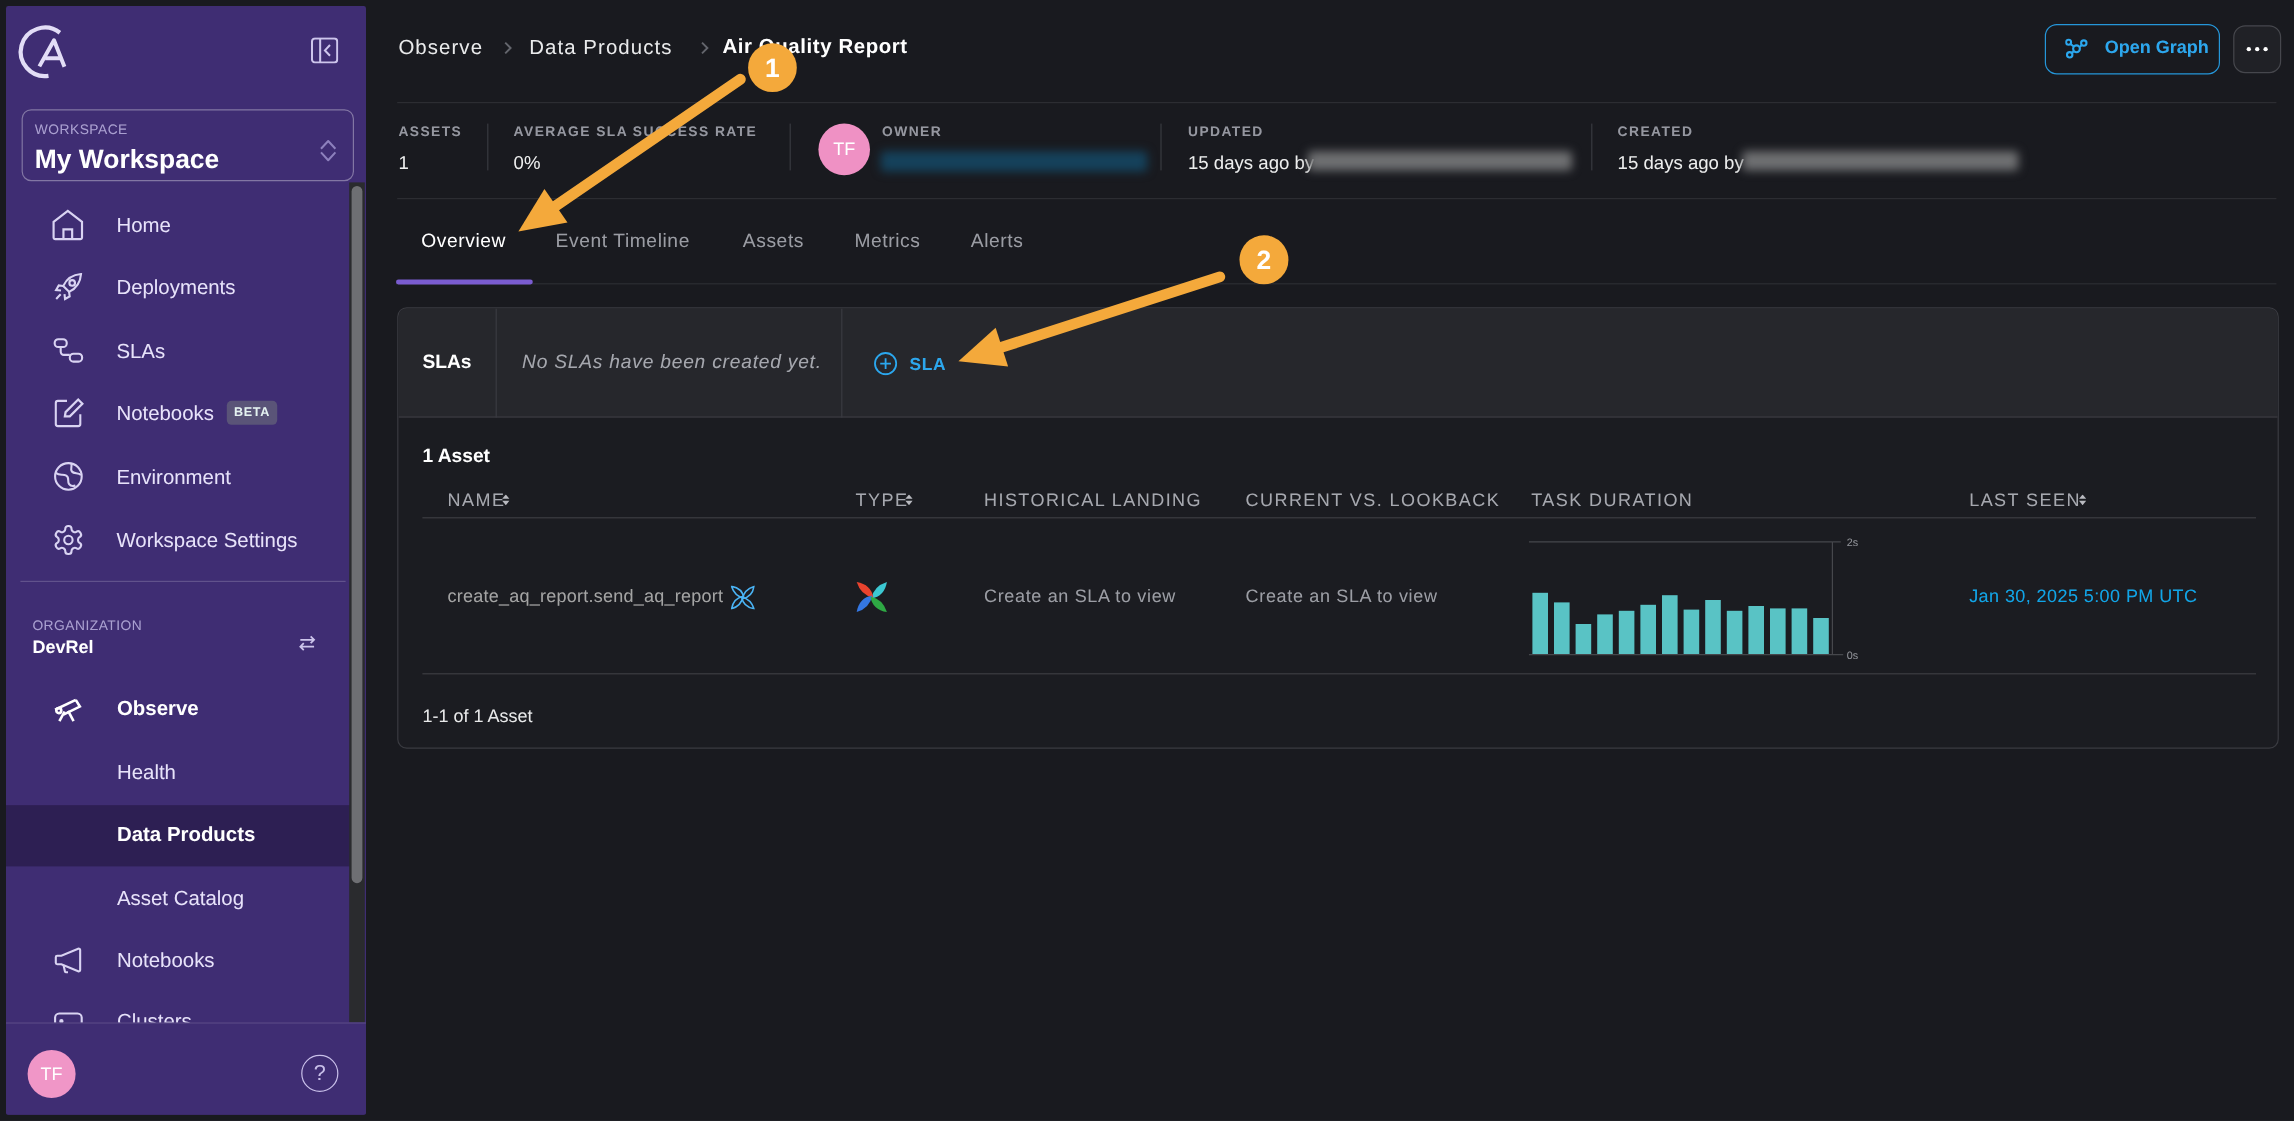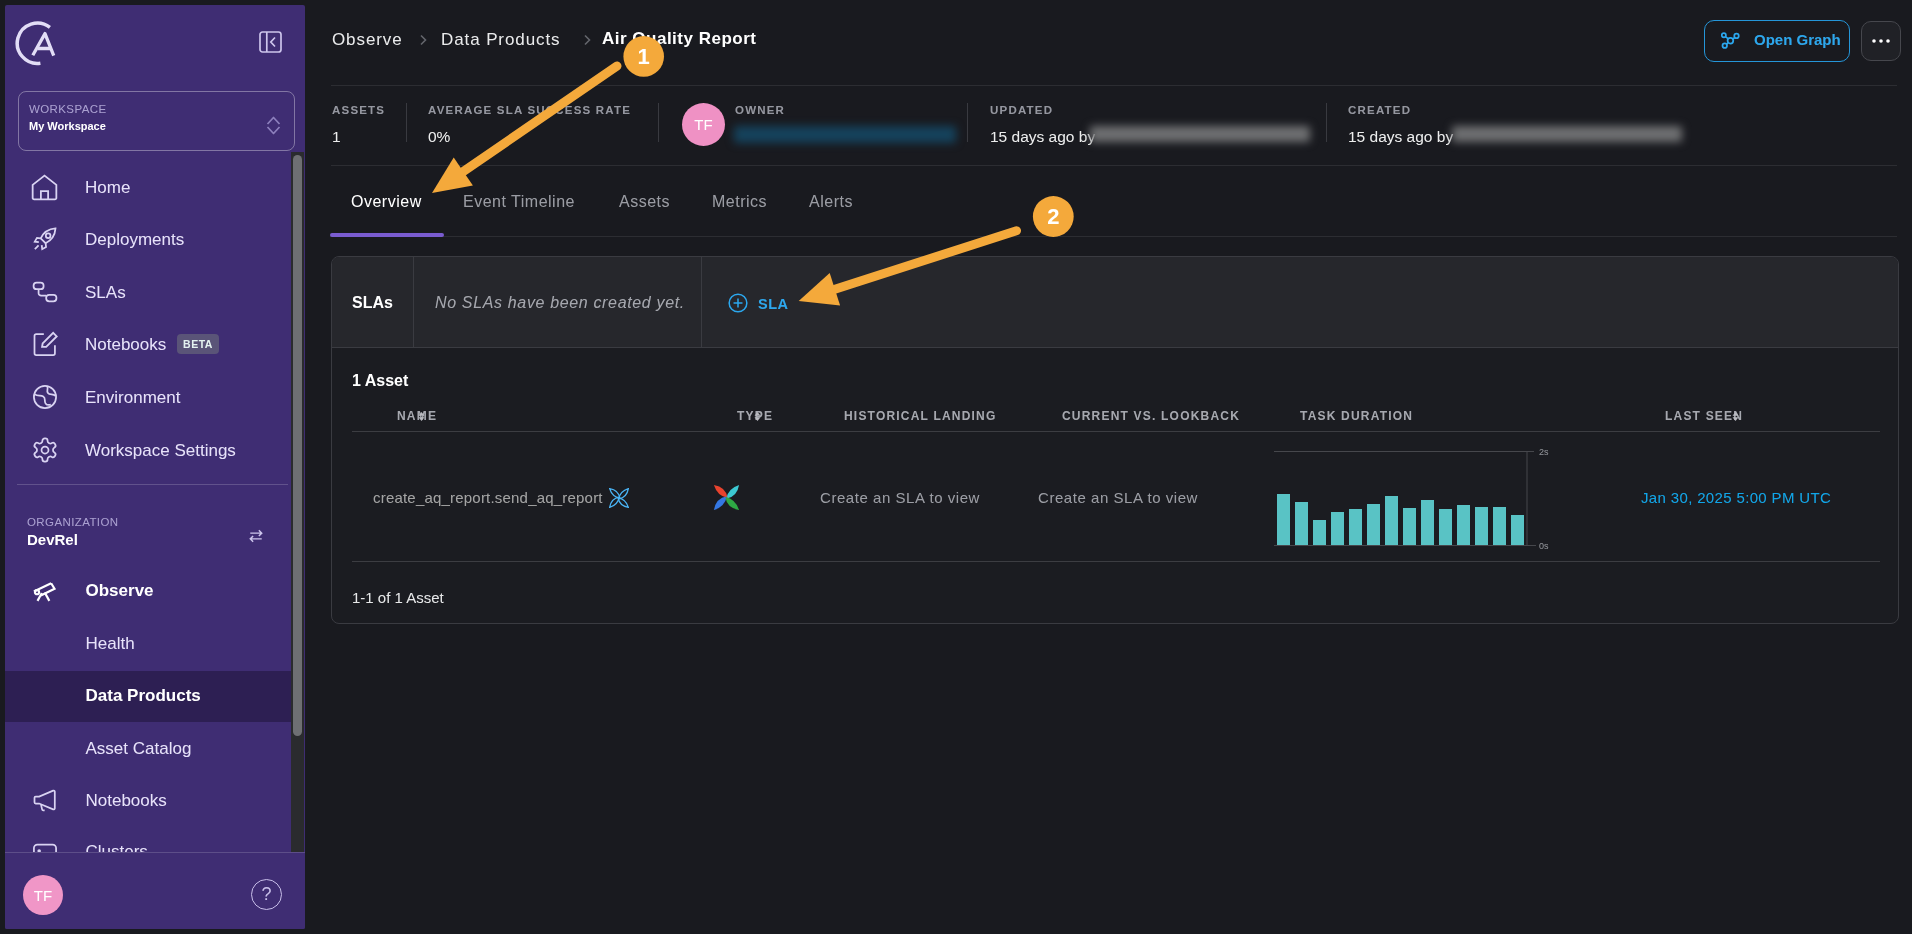--- a/index.html
+++ b/index.html
@@ -3,34 +3,34 @@
 <meta charset="utf-8">
 <style>
 * { margin:0; padding:0; box-sizing:border-box; text-shadow:0 0 0.5px rgba(255,255,255,0.12); }
 html,body { width:1912px; height:934px; background:#191a1f; overflow:hidden; opacity:0.9999;
   font-family:"Liberation Sans", sans-serif; -webkit-font-smoothing:antialiased; }
 .abs { position:absolute; }
 
 
 #sidebar { position:absolute; left:5px; top:5px; width:300px; height:924px;
   background:#3f2d73; border-radius:2px; color:#e7e2fa; overflow:hidden; }
-.nav-item { position:absolute; left:4px; width:276px; height:52px; display:flex; align-items:center; }
+.nav-item { position:absolute; left:16px; width:276px; height:52px; display:flex; align-items:center; }
 .nav-icon { position:absolute; left:20.5px; width:30px; height:30px; display:flex; align-items:center; justify-content:center; }
 .nav-text { position:absolute; left:76px; font-size:17px; color:#e7e2fa; transform:translateY(1px); }
 .org-text { position:absolute; left:76.5px; font-size:17px; color:#e7e2fa; transform:translateY(1px); }
 .muted-label { color:#a99fd0; font-size:11.5px; letter-spacing:0.4px; }
 
 
 #main { position:absolute; left:305px; top:0; width:1607px; height:934px; }
 .hdiv { position:absolute; height:1px; background:#2c2d32; }
 .vdiv { position:absolute; width:1px; background:#393a40; }
 .stat-label { position:absolute; font-size:11.5px; font-weight:700; letter-spacing:1.2px; color:#9597a0; }
 .stat-value { position:absolute; font-size:15.5px; color:#eceded; }
 .tab { position:absolute; font-size:16px; color:#9a9ca3; letter-spacing:0.5px; }
-.th { position:absolute; font-size:12px; font-weight:700; letter-spacing:1.2px; color:#a6a8af;margin-left:24px; }
+.th { position:absolute; font-size:15px; font-weight:400; letter-spacing:1.2px; color:#a6a8af; }
 .blurbar { position:absolute; filter:blur(4px); border-radius:3px; }
 .sorter { position:absolute; }
 </style>
 </head>
 <body>
 
 <div id="sidebar">
 
   <svg class="abs" style="left:8px;top:14px" width="52" height="52" viewBox="0 0 52 52">
     <path d="M 36.9 8.3 A 20.2 20.2 0 1 0 27.4 44.2" fill="none" stroke="#e2ddf6" stroke-width="3.5"></path>
@@ -39,21 +39,21 @@
   </svg>
 
   <svg class="abs" style="left:254px;top:26px" width="23" height="22" viewBox="0 0 23 22">
     <rect x="1" y="1" width="21" height="20" rx="2.5" fill="none" stroke="#cdc5ec" stroke-width="1.7"></rect>
     <line x1="7.8" y1="1" x2="7.8" y2="21" stroke="#cdc5ec" stroke-width="1.7"></line>
     <path d="M 16 6.5 L 11.8 11 L 16 15.5" fill="none" stroke="#cdc5ec" stroke-width="1.7"></path>
   </svg>
 
   <div class="abs" style="left:13px;top:86px;width:277px;height:60px;border:1px solid rgba(255,255,255,0.35);border-radius:8px;"></div>
   <div class="abs muted-label" style="left:24px;top:98px;">WORKSPACE</div>
-  <div class="abs" style="left:24px;top:115px;font-size:11px;font-weight:700;color:#fff;">My Workspace</div>
+  <div class="abs" style="left:24px;top:115px;font-size:22px;font-weight:700;color:#fff;">My Workspace</div>
   <svg class="abs" style="left:260px;top:110px" width="17" height="21" viewBox="0 0 17 21">
     <path d="M 2.5 9 L 8.5 2.5 L 14.5 9" fill="none" stroke="#8d80bd" stroke-width="1.7" stroke-linejoin="round"></path>
     <path d="M 2.5 12 L 8.5 18.5 L 14.5 12" fill="none" stroke="#8d80bd" stroke-width="1.7" stroke-linejoin="round"></path>
   </svg>
 
   <div class="nav-item" style="top:156px">
     <span class="nav-icon">
         <svg width="29" height="29" viewBox="0 0 24 24" fill="none" stroke="#d9d3f2" stroke-width="1.5">
           <path d="M2.2 9.8 L12 2.2 L21.8 9.8 V20.6 a1.2 1.2 0 0 1 -1.2 1.2 H3.4 A1.2 1.2 0 0 1 2.2 20.6 Z"></path>
           <path d="M9 21.8 v-6.8 h6 v6.8"></path>

